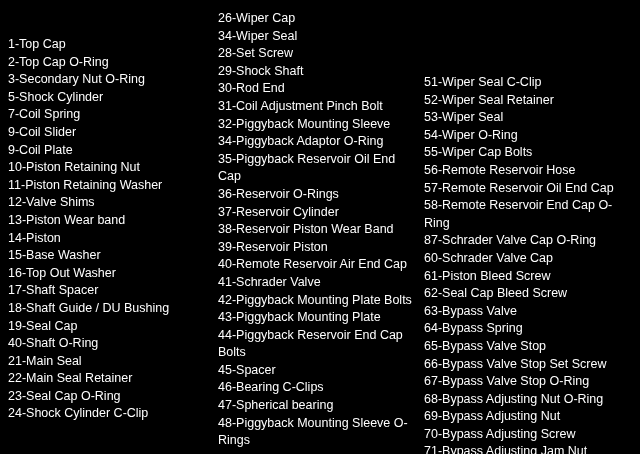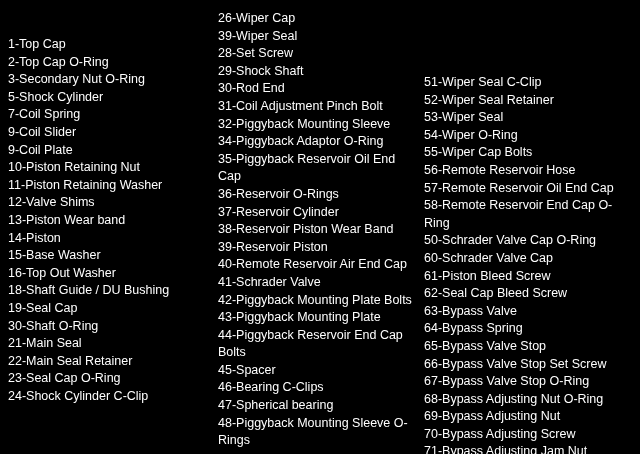--- a/index.html
+++ b/index.html
@@ -48,33 +48,34 @@
     <div class="entry">7-Coil Spring</div>
     <div class="entry">9-Coil Slider</div>
     <div class="entry">9-Coil Plate</div>
     <div class="entry">10-Piston Retaining Nut</div>
     <div class="entry">11-Piston Retaining Washer</div>
     <div class="entry">12-Valve Shims</div>
     <div class="entry">13-Piston Wear band</div>
     <div class="entry">14-Piston</div>
     <div class="entry">15-Base Washer</div>
     <div class="entry">16-Top Out Washer</div>
+    <div class="entry">17-Shaft Spacer</div>
     <div class="entry">18-Shaft Guide / DU Bushing</div>
     <div class="entry">19-Seal Cap</div>
-    <div class="entry">30-Shaft O-Ring</div>
+    <div class="entry">40-Shaft O-Ring</div>
     <div class="entry">21-Main Seal</div>
     <div class="entry">22-Main Seal Retainer</div>
     <div class="entry">23-Seal Cap O-Ring</div>
     <div class="entry">24-Shock Cylinder C-Clip</div>
 
   </div>
 
   <div class="column col-2">
     <div class="entry">26-Wiper Cap</div>
-    <div class="entry">39-Wiper Seal</div>
+    <div class="entry">34-Wiper Seal</div>
     <div class="entry">28-Set Screw</div>
     <div class="entry">29-Shock Shaft</div>
     <div class="entry">30-Rod End</div>
     <div class="entry">31-Coil Adjustment Pinch Bolt</div>
     <div class="entry">32-Piggyback Mounting Sleeve</div>
     <div class="entry">34-Piggyback Adaptor O-Ring</div>
     <div class="entry">35-Piggyback Reservoir Oil End Cap</div>
     <div class="entry">36-Reservoir O-Rings</div>
     <div class="entry">37-Reservoir Cylinder</div>
     <div class="entry">38-Reservoir Piston Wear Band</div>
@@ -93,21 +94,21 @@
 
   <div class="column col-3">
     <div class="entry">51-Wiper Seal C-Clip</div>
     <div class="entry">52-Wiper Seal Retainer</div>
     <div class="entry">53-Wiper Seal</div>
     <div class="entry">54-Wiper O-Ring</div>
     <div class="entry">55-Wiper Cap Bolts</div>
     <div class="entry">56-Remote Reservoir Hose</div>
     <div class="entry">57-Remote Reservoir Oil End Cap</div>
     <div class="entry">58-Remote Reservoir End Cap O-Ring</div>
-    <div class="entry">50-Schrader Valve Cap O-Ring</div>
+    <div class="entry">87-Schrader Valve Cap O-Ring</div>
     <div class="entry">60-Schrader Valve Cap</div>
     <div class="entry">61-Piston Bleed Screw</div>
     <div class="entry">62-Seal Cap Bleed Screw</div>
     <div class="entry">63-Bypass Valve</div>
     <div class="entry">64-Bypass Spring</div>
     <div class="entry">65-Bypass Valve Stop</div>
     <div class="entry">66-Bypass Valve Stop Set Screw</div>
     <div class="entry">67-Bypass Valve Stop O-Ring</div>
     <div class="entry">68-Bypass Adjusting Nut O-Ring</div>
     <div class="entry">69-Bypass Adjusting Nut</div>

